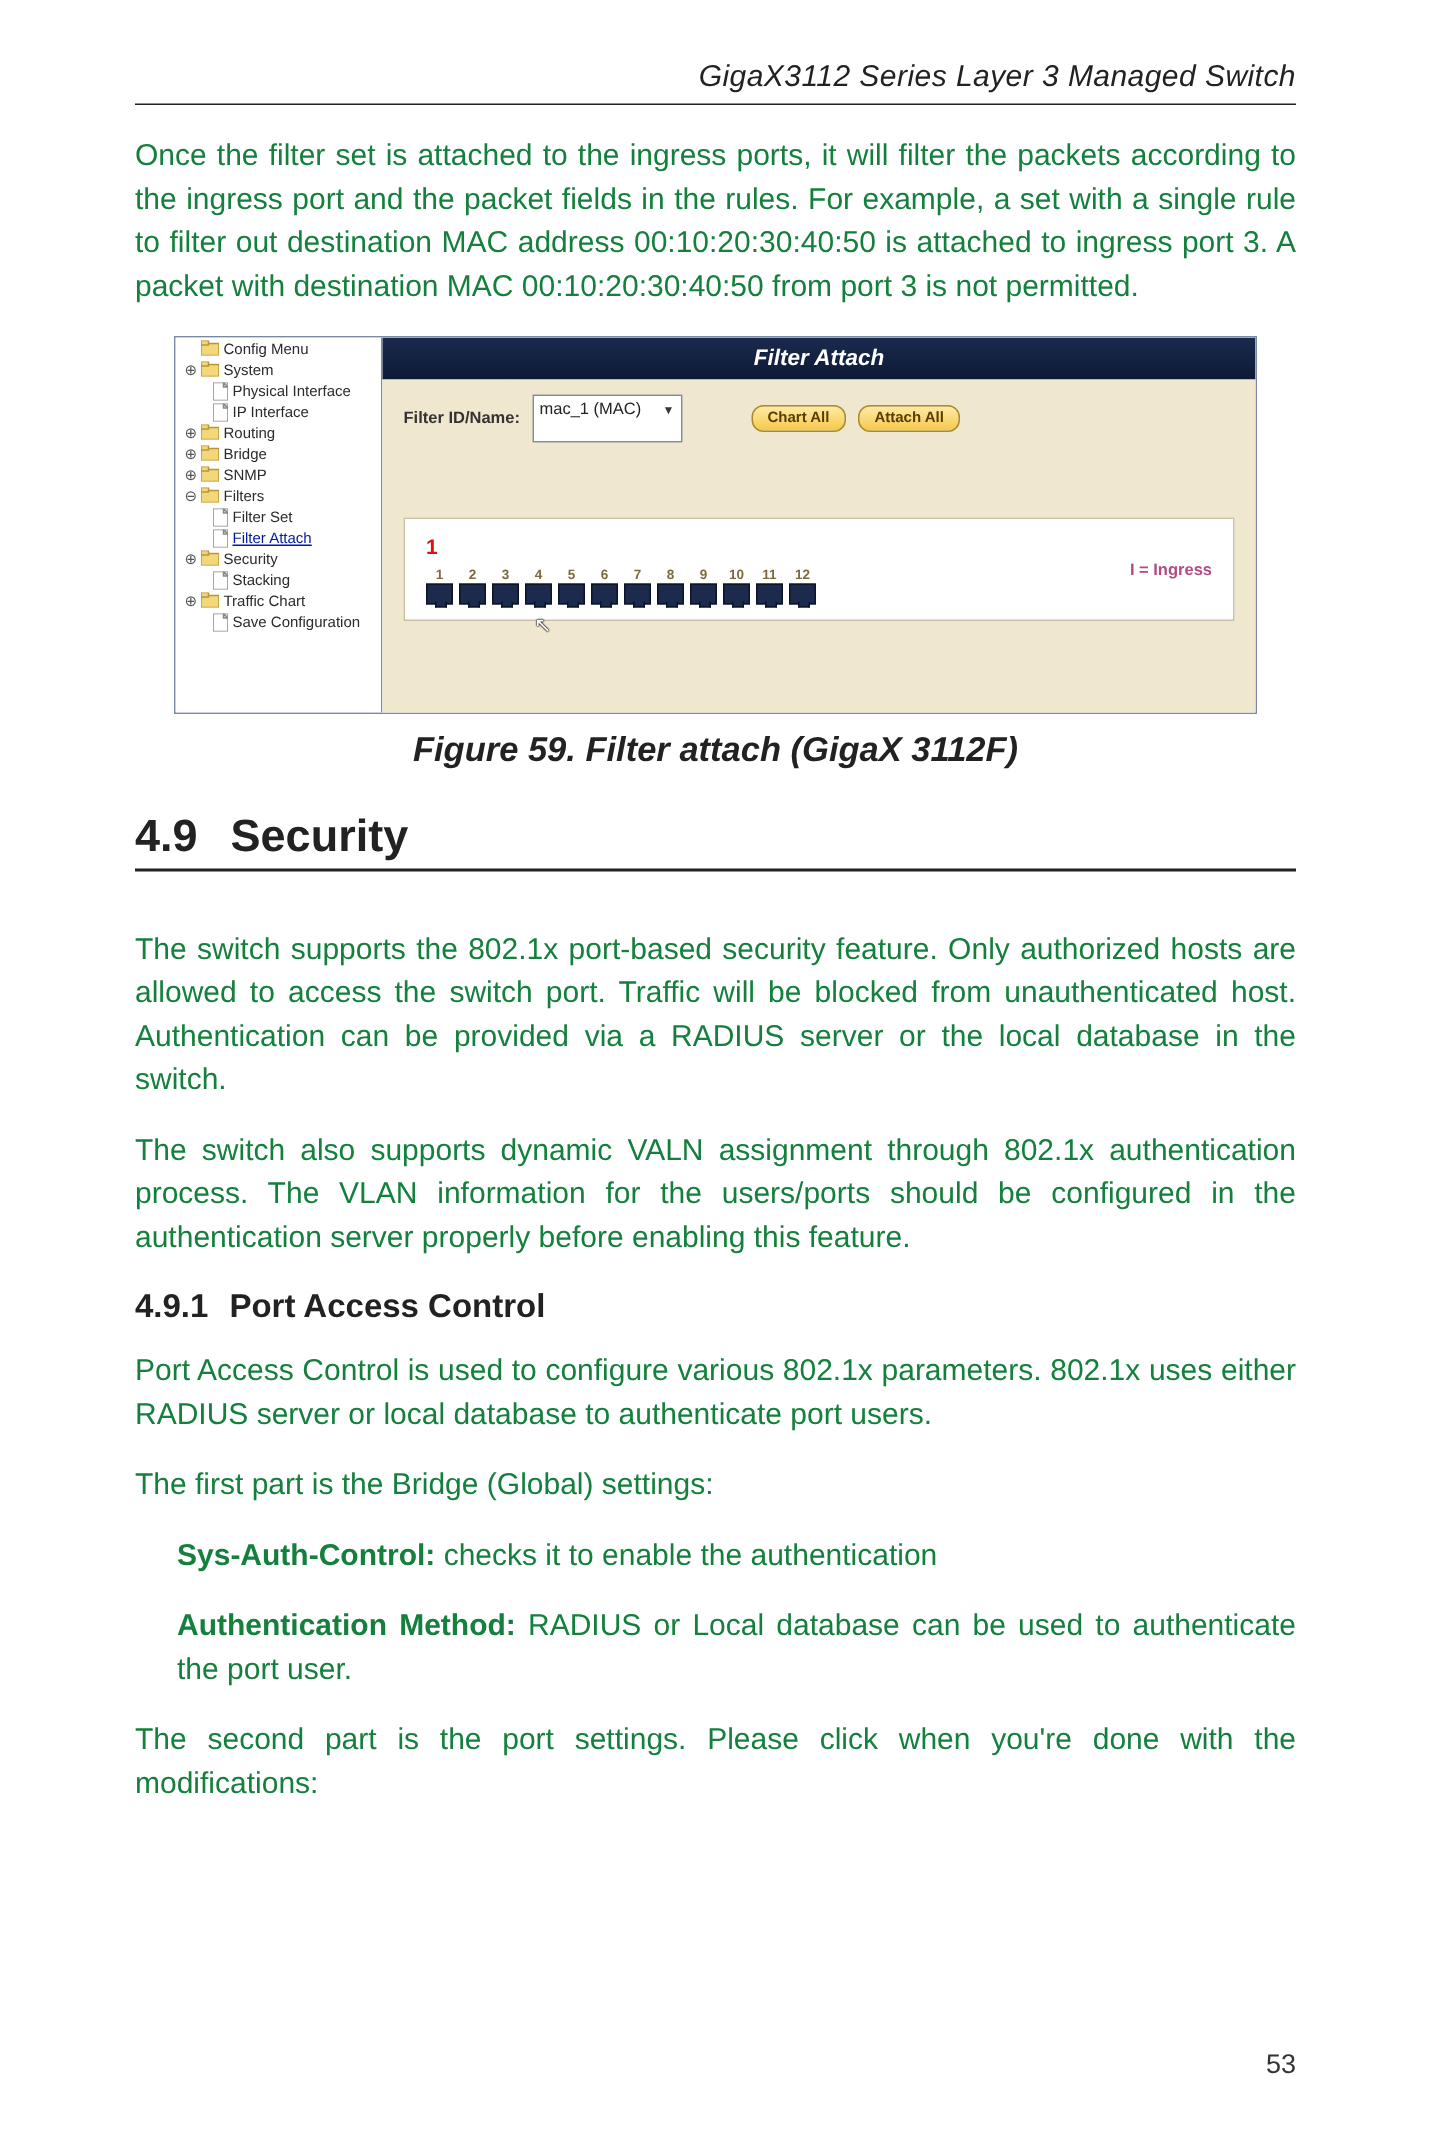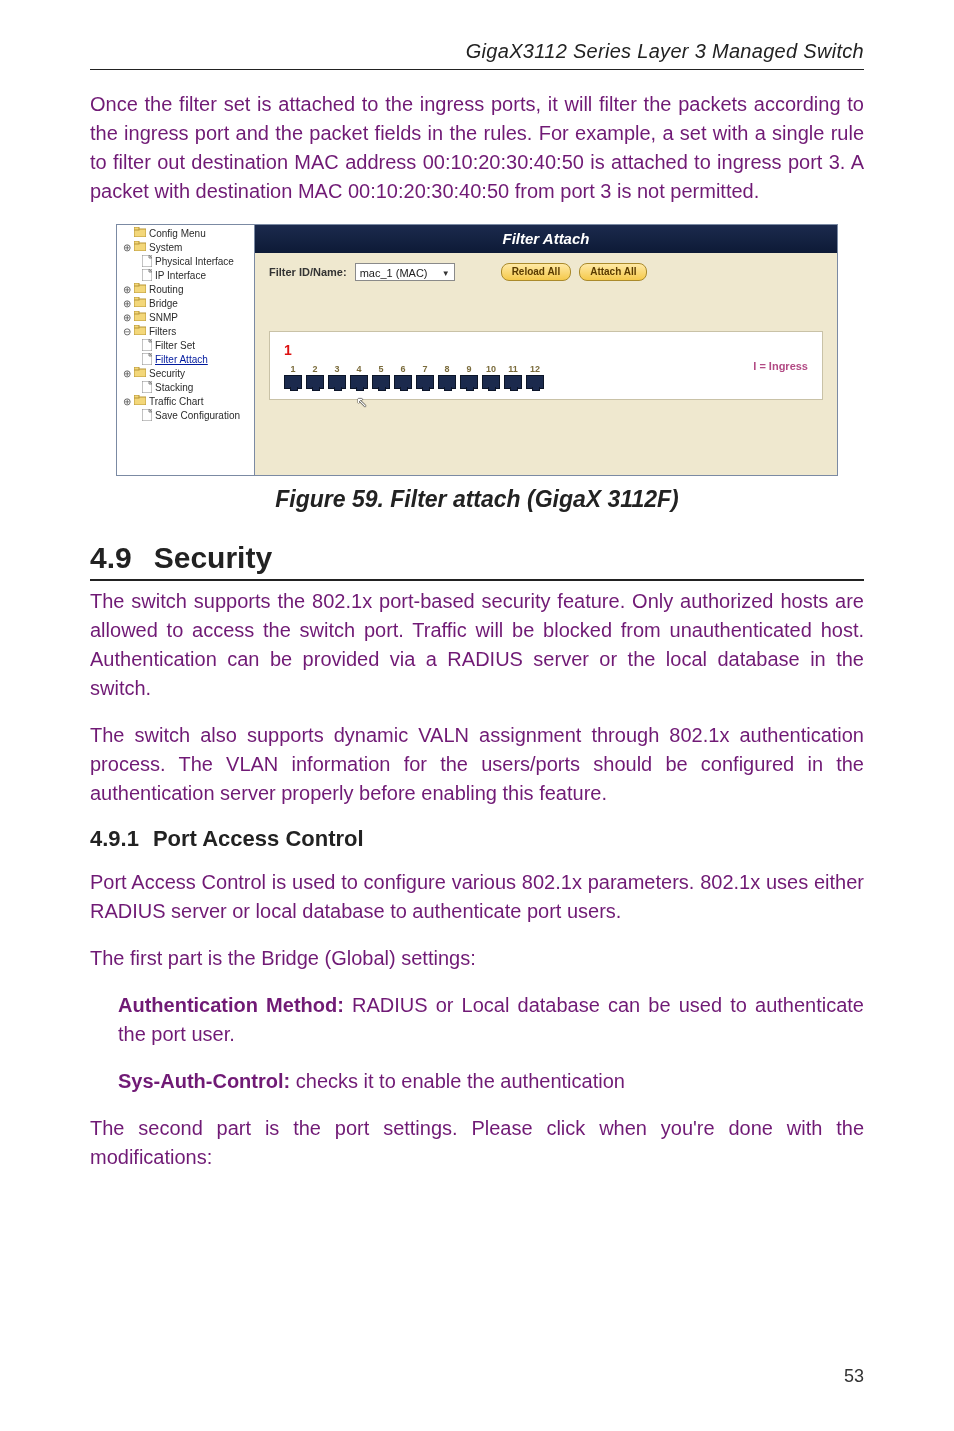--- a/index.html
+++ b/index.html
@@ -24,41 +24,41 @@
     border-bottom: 1.5px solid #222;
     padding-bottom: 6px;
     margin-bottom: 20px;
     letter-spacing: 0.3px;
   }
   .para {
     font-size: 20px;
     line-height: 1.45;
     text-align: justify;
     margin: 0 0 18px 0;
-    color: #701a75;
+    color: #15803d;
   }
   .indent .para {
     margin-left: 28px;
   }
   .indent2 .para {
     margin-left: 28px;
   }
   .figure-caption {
     font-style: italic;
     font-weight: bold;
     text-align: center;
     font-size: 23px;
     margin: 10px 0 28px 0;
   }
   h2.section-title {
     font-size: 30px;
     font-weight: bold;
     border-bottom: 2px solid #222;
     padding-bottom: 4px;
-    margin: 6px 0 6px 0;
+    margin: 6px 0 38px 0;
   }
   h2.section-title .secnum { margin-right: 22px; }
   h3.subsection-title {
     font-size: 22px;
     font-weight: bold;
     margin: 16px 0 16px 0;
   }
   h3.subsection-title .secnum { margin-right: 14px; }
 
   .definition .term { font-weight: bold; }
@@ -133,21 +133,21 @@
     gap: 8px;
   }
   .ui-toolbar .lbl { font-weight: bold; font-size: 11px; color:#333; }
   .ui-select {
     font-size: 11px;
     border: 1px solid #8a8a8a;
     background:#fff;
     padding: 1px 20px 1px 4px;
     position: relative;
     min-width: 100px;
-    height: 18px;
+    height: 32px;
     line-height: 16px;
     box-sizing: border-box;
   }
   .ui-select::after{
     content:"▼";
     position:absolute;
     right:4px; top:2px;
     font-size:8px;
     color:#333;
   }
@@ -373,21 +373,21 @@
       </div>
 
     <div class="ui-main">
       <div class="ui-titlebar">Filter Attach</div>
 
       <div class="ui-body">
         <div class="ui-toolbar">
           <span class="lbl">Filter ID/Name:</span>
           <span class="ui-select">mac_1 (MAC)</span>
           <span style="flex:0 0 30px"></span>
-          <span class="pill-btn">Reload All</span>
+          <span class="pill-btn">Chart All</span>
           <span class="pill-btn">Attach All</span>
         </div>
 
         <div class="ui-panel">
           <div class="panel-left">
             <div class="unit-num">1</div>
             <div class="port-row" id="port-row">
                 <div class="port">
                   <span class="num">1</span>
                   <span class="jack"></span>
@@ -461,25 +461,25 @@
 
   <h3 class="subsection-title">
     <span class="secnum">4.9.1</span><span>Port Access Control</span>
   </h3>
 
   <p class="para">Port Access Control is used to configure various 802.1x parameters. 802.1x uses either RADIUS server or local database to authenticate port users.</p>
   <p class="para">The first part is the Bridge (Global) settings:</p>
 
   <div class="indent">
     <p class="para definition">
+      <span class="term">Sys-Auth-Control:</span><span> checks it to enable the authentication</span>
+    </p>
+    <p class="para definition">
       <span class="term">Authentication Method:</span><span> RADIUS or Local database can be used to authenticate the port user.</span>
     </p>
-    <p class="para definition">
-      <span class="term">Sys-Auth-Control:</span><span> checks it to enable the authentication</span>
-    </p>
   </div>
 
   <p class="para">The second part is the port settings. Please click  when you're done with the modifications:</p>
 
   <div class="indent2">
   </div>
 
   <div class="page-number">53</div>
 </div>
 

